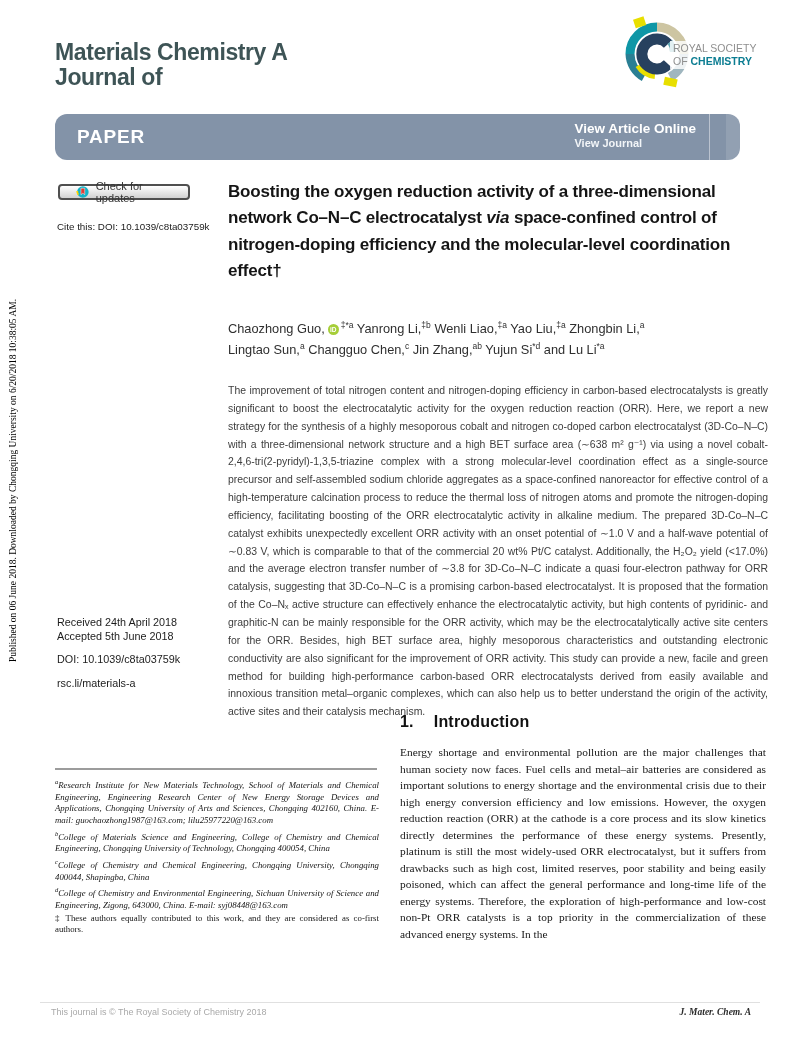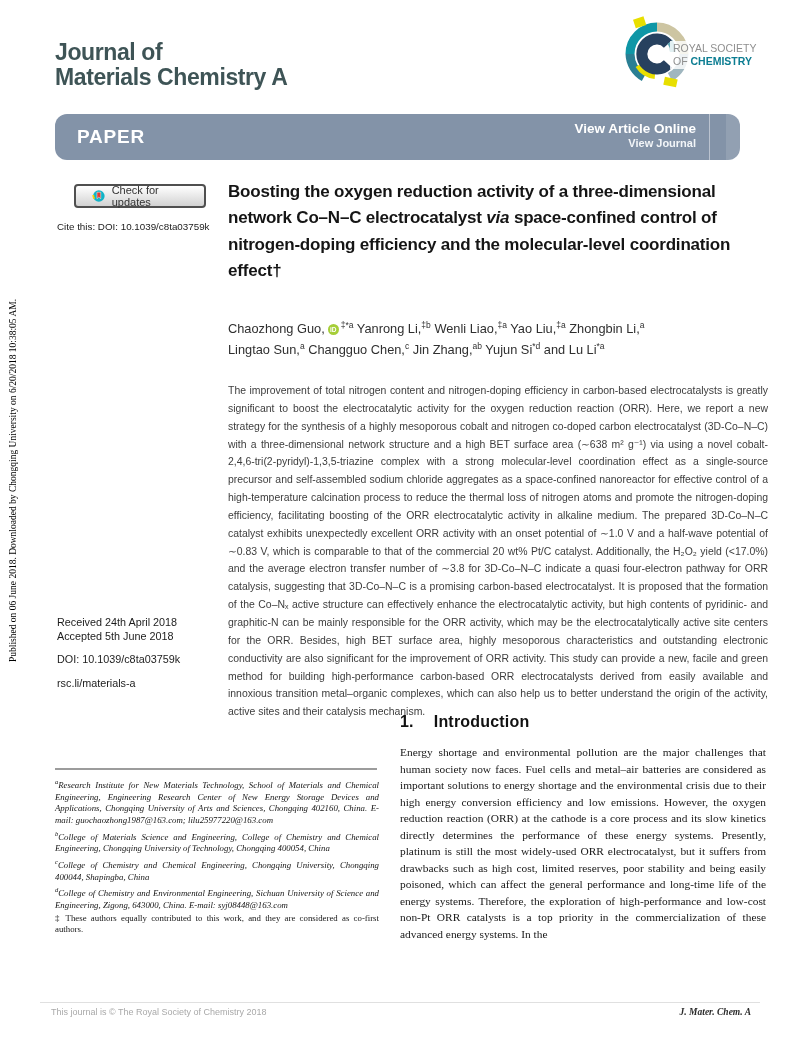--- a/index.html
+++ b/index.html
@@ -13,28 +13,28 @@
 
   
   .journal-title{position:absolute;left:55px;top:40px;
     font-size:23px;line-height:25px;font-weight:bold;color:#3e5456;letter-spacing:-0.4px;}
   .rsc-logo{position:absolute;left:612px;top:8px;width:150px;height:95px;}
 
   
   .banner{position:absolute;left:55px;top:114px;width:685px;height:46px;background:#8393a8;border-radius:12px;}
   .paper-label{position:absolute;left:22px;top:50%;transform:translateY(-50%);
     font-size:19px;font-weight:bold;color:#fff;letter-spacing:0.8px;}
-  .view-links{position:absolute;right:44px;top:7px;text-align:right;}
+  .view-links{position:absolute;right:44px;top:7px;}
   .vao{display:block;font-size:13.5px;font-weight:bold;color:#fff;text-decoration:none;}
   .vj{display:block;font-size:11px;font-weight:bold;color:#f2f5f8;text-decoration:none;margin-top:1px;}
   .banner-divider{position:absolute;right:30px;top:0;height:100%;width:1px;background:rgba(255,255,255,0.45);}
   .banner-tab{position:absolute;right:0;top:0;height:100%;width:14px;background:rgba(255,255,255,0.12);}
 
   
-  .check-btn{position:absolute;left:74px;top:184px;width:132px;height:24px;
+  .check-btn{position:absolute;left:58px;top:184px;width:132px;height:16px;
     border:2px solid #4f4f4f;border-radius:4px;background:linear-gradient(180deg,#ffffff 0%,#d2d2d2 100%);
     display:flex;align-items:center;gap:6px;padding:0 16px;box-sizing:border-box;
     font-size:11px;color:#333;cursor:pointer;}
   .cite{position:absolute;left:57px;top:221px;font-size:9.8px;color:#1a1a1a;}
   .dates{position:absolute;left:57px;top:616px;font-size:10.8px;line-height:13.5px;color:#1c1c1c;}
   .dates .doi{margin-top:10px;}
   .dates .rsclink{margin-top:10px;}
 
   
   .title-block{position:absolute;left:228px;top:179px;width:540px;}
@@ -73,22 +73,22 @@
   .f-right{font-family:"Liberation Serif",serif;font-style:italic;font-weight:bold;font-size:9.5px;color:#2b2b2b;}
 </style>
 </head>
 <body>
 
 <div class="page">
 
   <div class="sidebar-note">Published on 06 June 2018. Downloaded by Chongqing University on 6/20/2018 10:38:05 AM.</div>
 
   <div class="journal-title">
+    <div>Materials Chemistry A</div>
     <div>Journal of</div>
-    <div>Materials Chemistry A</div>
   </div>
 
   <div class="rsc-logo">
     <svg width="150" height="95" viewBox="0 0 150 95">
       <g fill="none" stroke-linecap="butt">
         <path d="M 45 19 A 27 27 0 0 0 18 46" stroke="#0f96a6" stroke-width="9"></path>
         <path d="M 18 46 A 27 27 0 0 0 32 69" stroke="#2a7f94" stroke-width="9"></path>
         <path d="M 45 19 A 27 27 0 0 1 72 46" stroke="#cdc5a2" stroke-width="9"></path>
         <path d="M 72 46 A 27 27 0 0 1 58 69" stroke="#9fb6bf" stroke-width="9"></path>
         <path d="M 27 57 A 21 21 0 0 0 43 67" stroke="#e8df00" stroke-width="8"></path>

